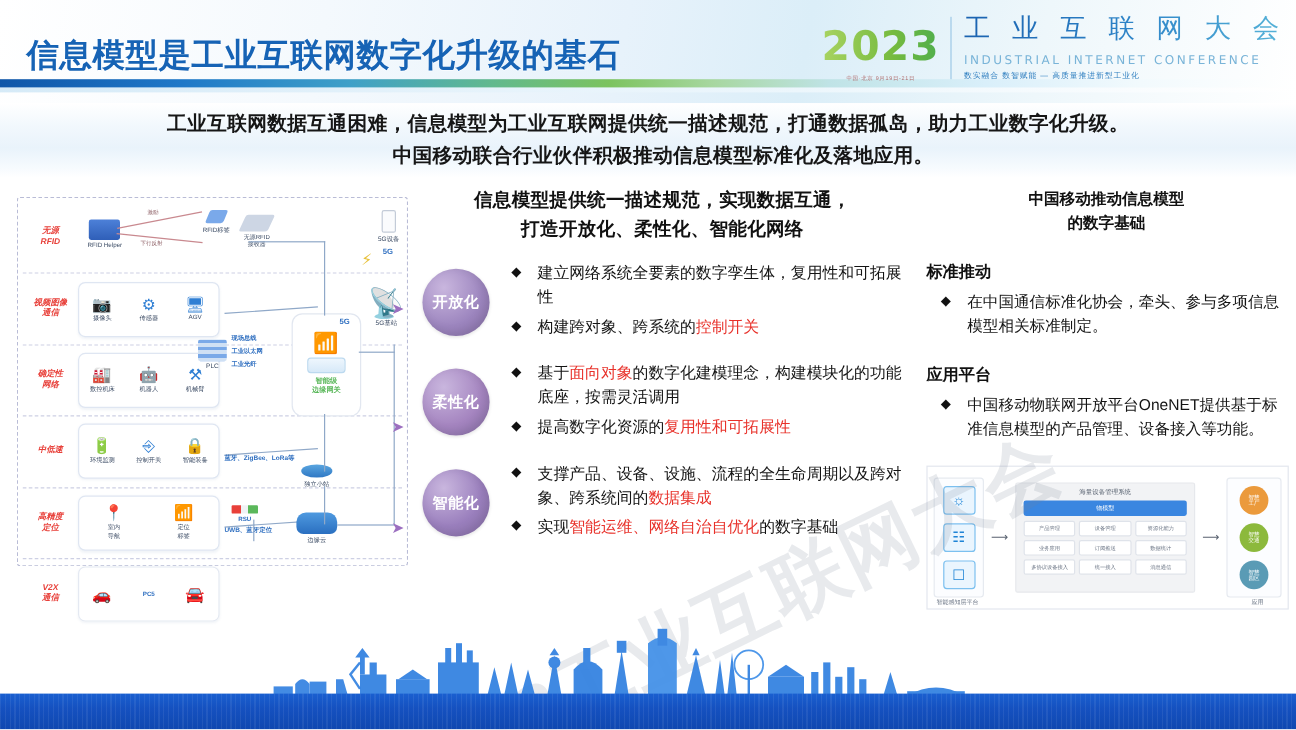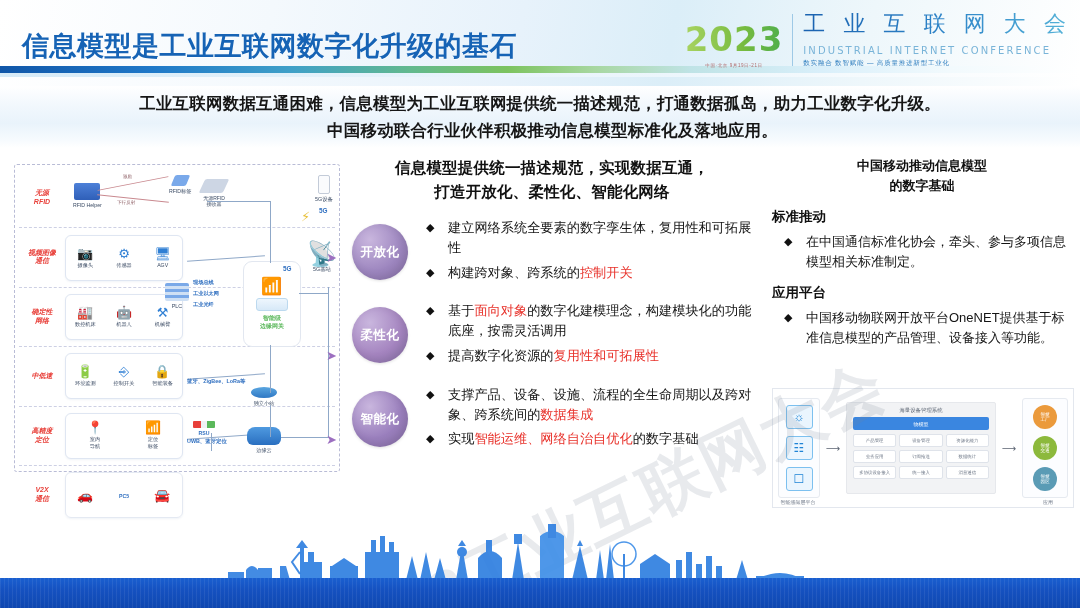--- a/index.html
+++ b/index.html
@@ -189,21 +189,21 @@
   .bullet .dia{
     position:absolute;left:0;top:1px;font-size:11px;color:#111;
   }
   .hl{color:#e8312a;}
 
   
   .right-col{position:absolute;left:772px;top:6px;width:300px;height:380px;}
   .right-head{
     text-align:center;font-size:13px;font-weight:bold;color:#111;line-height:1.55;
   }
-  .sect-title{margin-top:12px;font-size:13.5px;font-weight:bold;color:#111;}
+  .sect-title{margin-top:22px;font-size:13.5px;font-weight:bold;color:#111;}
   .right-bullet{
     position:relative;margin-top:6px;padding-left:34px;
     font-size:13px;color:#141414;line-height:1.52;
   }
   .right-bullet .dia{position:absolute;left:12px;top:1px;font-size:11px;color:#111;}
 
   
   .shot{
     position:absolute;left:772px;top:238px;width:300px;height:118px;
     border:1px solid #e3e7ee;background:#fff;overflow:hidden;

